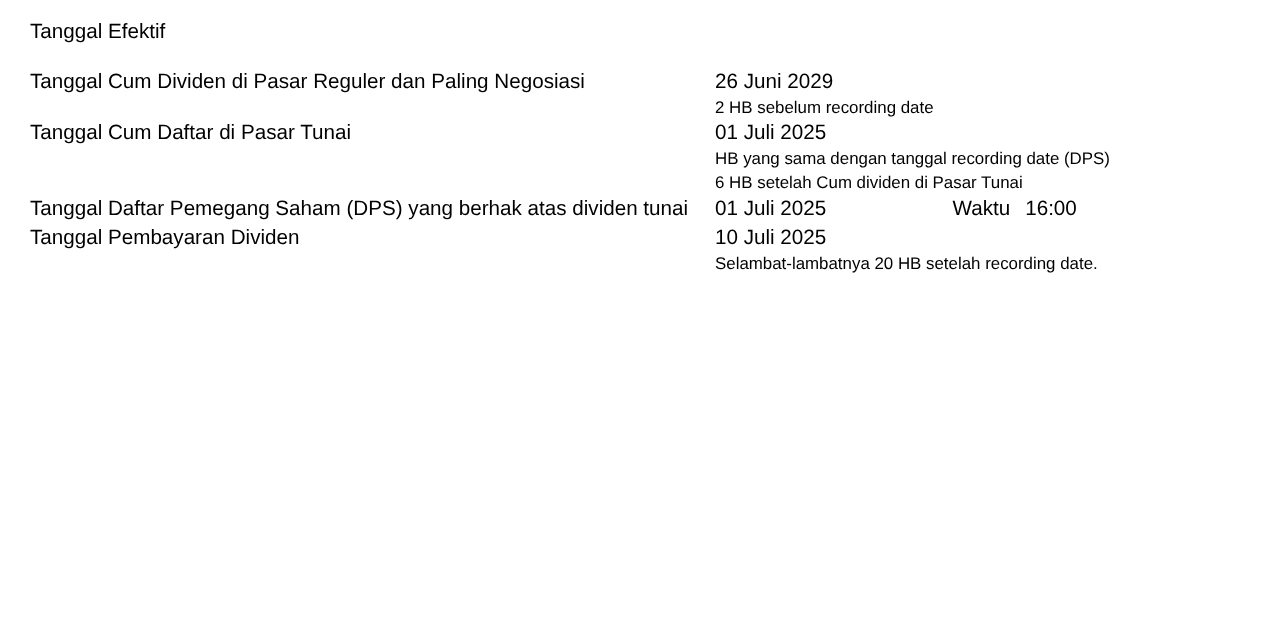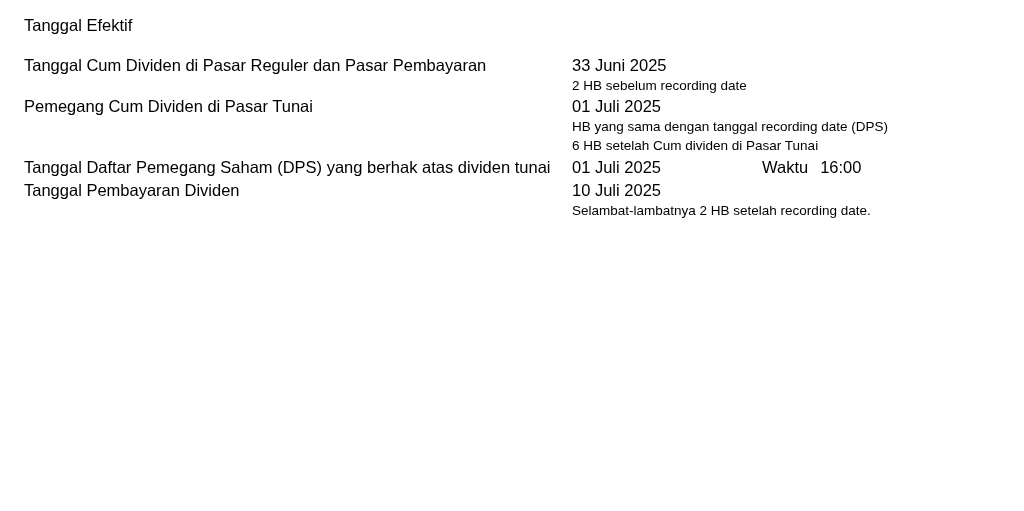--- a/index.html
+++ b/index.html
@@ -88,32 +88,32 @@
         <td class="col-value"></td>
         <td class="col-extra"></td>
       </tr>
       <tr class="spacer-row">
         <td></td>
         <td></td>
         <td></td>
       </tr>
 
       <tr class="row-main">
-        <td class="col-label">Tanggal Cum Dividen di Pasar Reguler dan Pasar Pembayaran</td>
-        <td class="col-value">33 Juni 2025</td>
+        <td class="col-label">Tanggal Cum Dividen di Pasar Reguler dan Paling Negosiasi</td>
+        <td class="col-value">26 Juni 2029</td>
         <td class="col-extra"></td>
       </tr>
       <tr>
         <td></td>
         <td class="note note-cell" colspan="2">2 HB sebelum recording date</td>
       </tr>
 
 
       <tr class="row-main">
-        <td class="col-label">Pemegang Cum Dividen di Pasar Tunai</td>
+        <td class="col-label">Tanggal Cum Daftar di Pasar Tunai</td>
         <td class="col-value">01 Juli 2025</td>
         <td class="col-extra"></td>
       </tr>
       <tr>
         <td></td>
         <td class="note note-cell" colspan="2">HB yang sama dengan tanggal recording date (DPS)</td>
       </tr>
 
       <tr>
         <td></td>
@@ -128,18 +128,18 @@
         </td>
       </tr>
 
       <tr class="row-main">
         <td class="col-label">Tanggal Pembayaran Dividen</td>
         <td class="col-value">10 Juli 2025</td>
         <td class="col-extra"></td>
       </tr>
       <tr>
         <td></td>
-        <td class="note note-cell" colspan="2">Selambat-lambatnya 2 HB setelah recording date.</td>
+        <td class="note note-cell" colspan="2">Selambat-lambatnya 20 HB setelah recording date.</td>
       </tr>
 
     </tbody>
   </table>
 </div>
 
 </body></html>

